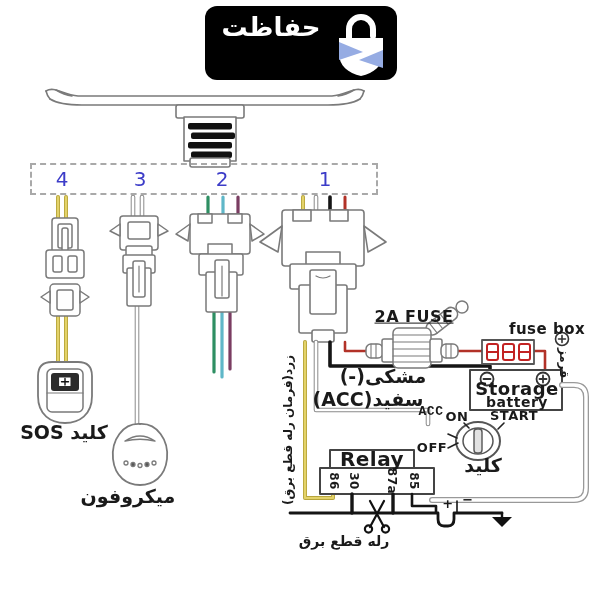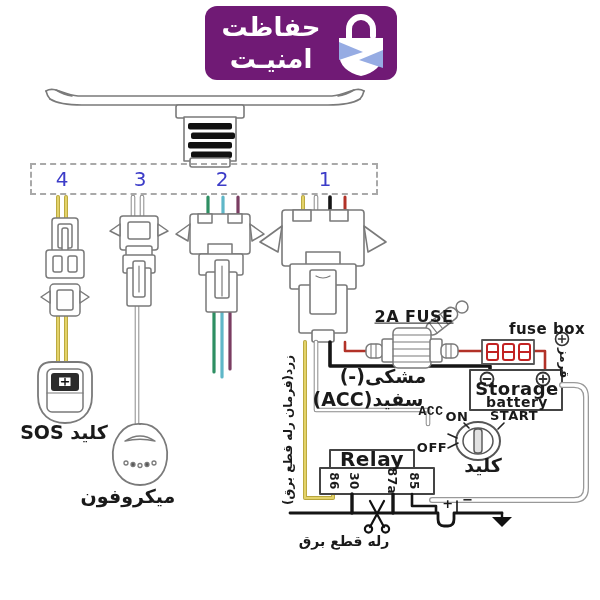--- a/index.html
+++ b/index.html
@@ -7,21 +7,21 @@
          font-family:"DejaVu Sans",sans-serif;color:#1a1a1a;}
   #linework{position:absolute;left:0;top:0;}
   .lbl{position:absolute;transform:translate(-50%,-50%);white-space:nowrap;line-height:1.05;}
   .fa{direction:rtl;unicode-bidi:plaintext;font-weight:bold;font-size:19px;}
   .en{font-weight:bold;font-size:13px;letter-spacing:.5px;}
   .num{font-size:20px;font-weight:500;color:#3c3cc8;}
   .rot90{transform:translate(-50%,-50%) rotate(90deg);}
   .rotm90{transform:translate(-50%,-50%) rotate(-90deg);}
   #dashedbox{position:absolute;left:30px;top:163px;width:348px;height:32px;
              border:2px dashed #a9a9a9;box-sizing:border-box;}
-  #logo{position:absolute;left:205px;top:6px;width:192px;height:74px;background:#701a75;
+  #logo{position:absolute;left:205px;top:6px;width:192px;height:74px;background:#000000;
         border-radius:12px;}
   .logo-line{position:absolute;left:6px;width:120px;text-align:center;color:#fff;
              font-weight:bold;font-size:26px;direction:rtl;}
 </style>
 </head>
 <body>
 
 <div id="stage">
 
   <svg id="linework" width="600" height="600" viewBox="0 0 600 600">
@@ -231,21 +231,20 @@
   </svg>
 
   <div id="dashedbox"></div>
   <div class="lbl num" style="left:62px;top:179px;">4</div>
   <div class="lbl num" style="left:140px;top:179px;">3</div>
   <div class="lbl num" style="left:222px;top:179px;">2</div>
   <div class="lbl num" style="left:325px;top:179px;">1</div>
 
   <div id="logo">
     <div class="logo-line" style="top:6px;">حفاظت</div>
-    <div class="logo-line" style="top:38px;">امنیـت</div>
     <svg width="60" height="66" viewBox="0 0 60 66" style="position:absolute;right:6px;top:4px;">
       <path d="M18,30 v-11 a12,12 0 0 1 24,0 v7" fill="none" stroke="#fff" stroke-width="6" stroke-linecap="round"></path>
       <path d="M8,28 h44 v15 c0,13 -9,20 -22,23 c-13,-3 -22,-10 -22,-23 z" fill="#fff"></path>
       <path d="M8,32 L32,42 L8,50 Z" fill="#96ace3"></path>
       <path d="M52,40 L28,50 L52,58 Z" fill="#96ace3"></path>
     </svg>
   </div>
 
   <div class="lbl fa" style="left:64px;top:433px;">کلید SOS</div>
   <div class="lbl fa" style="left:128px;top:497px;">میکروفون</div>

